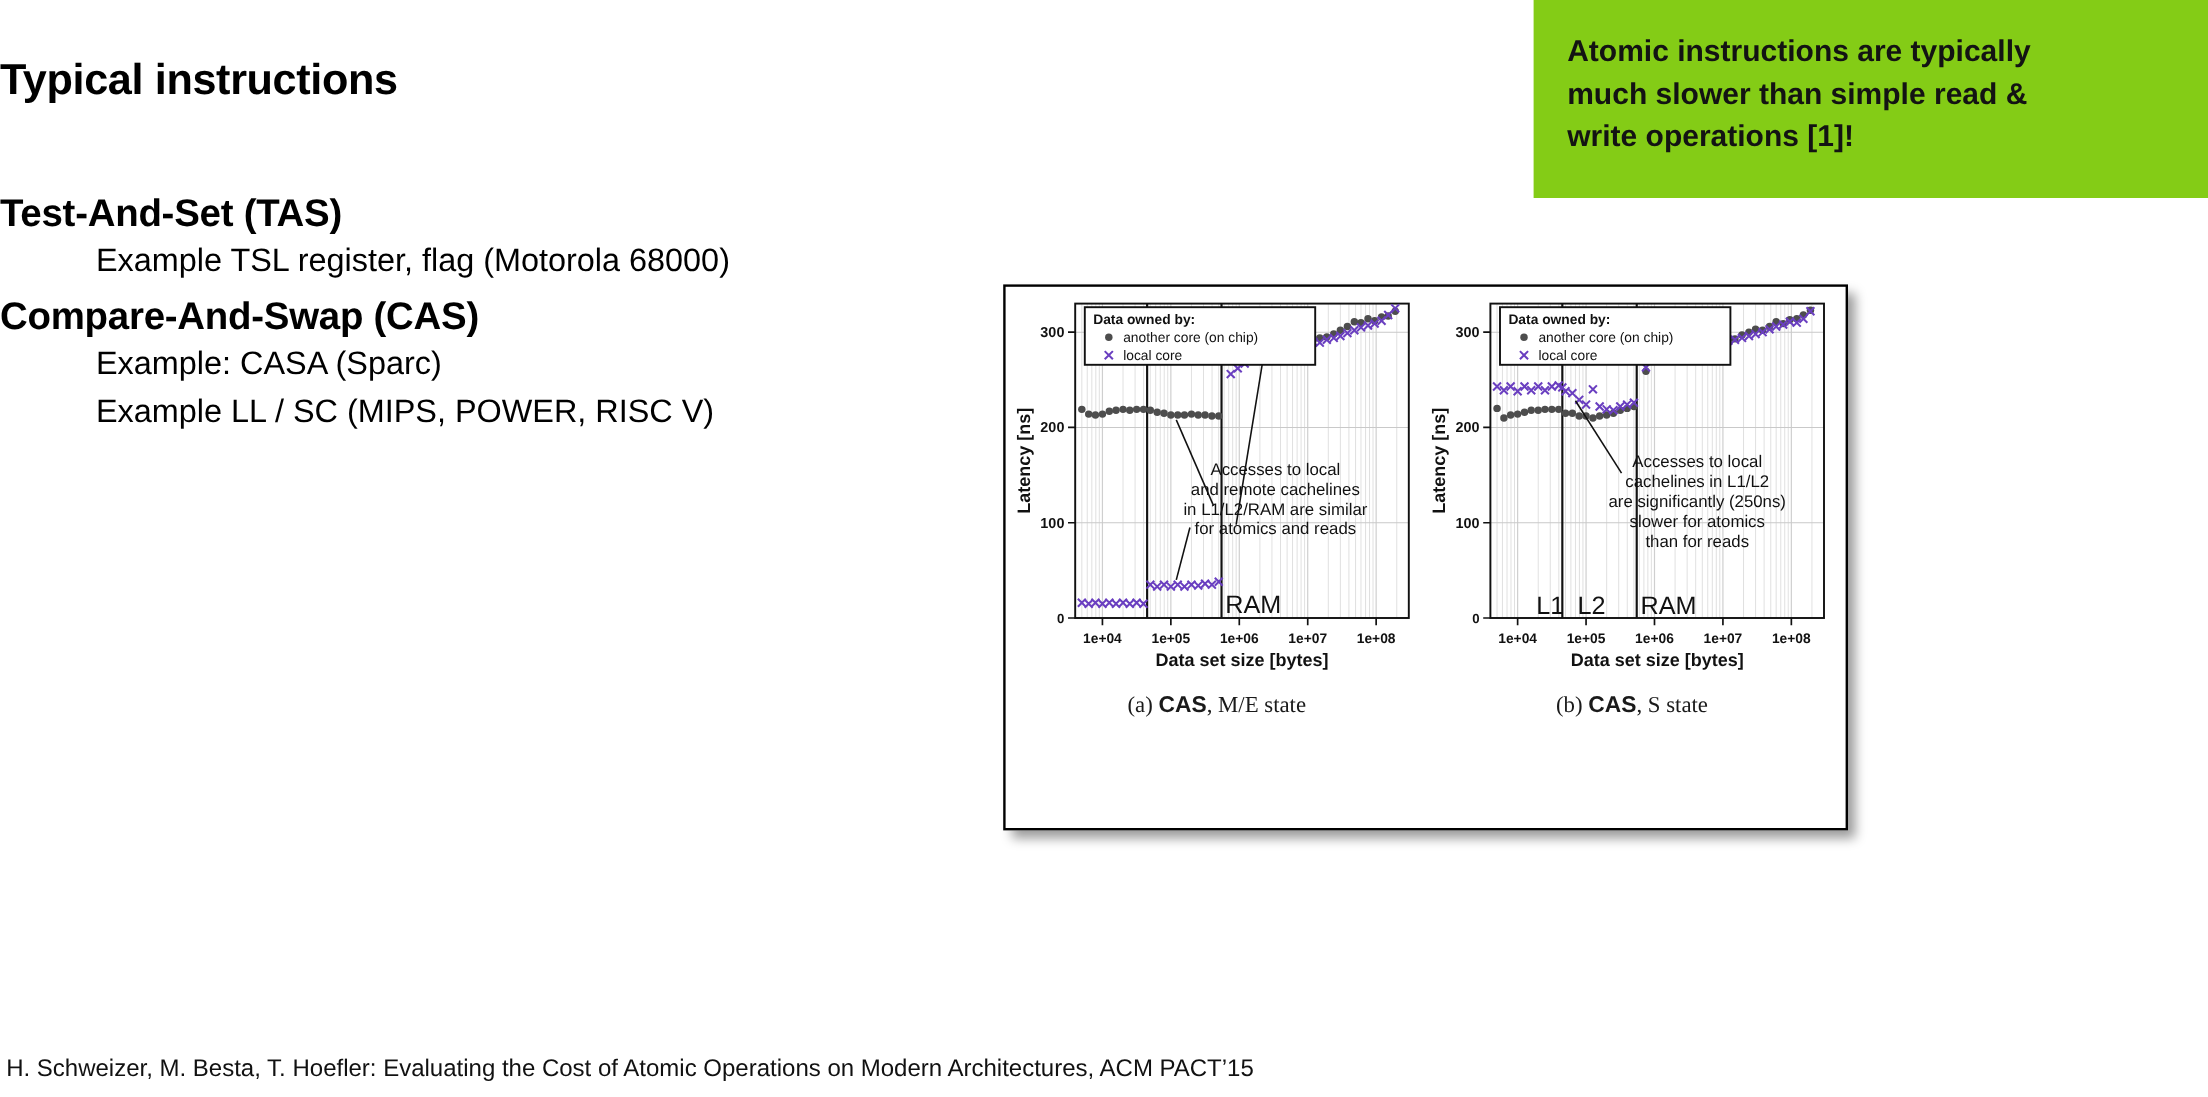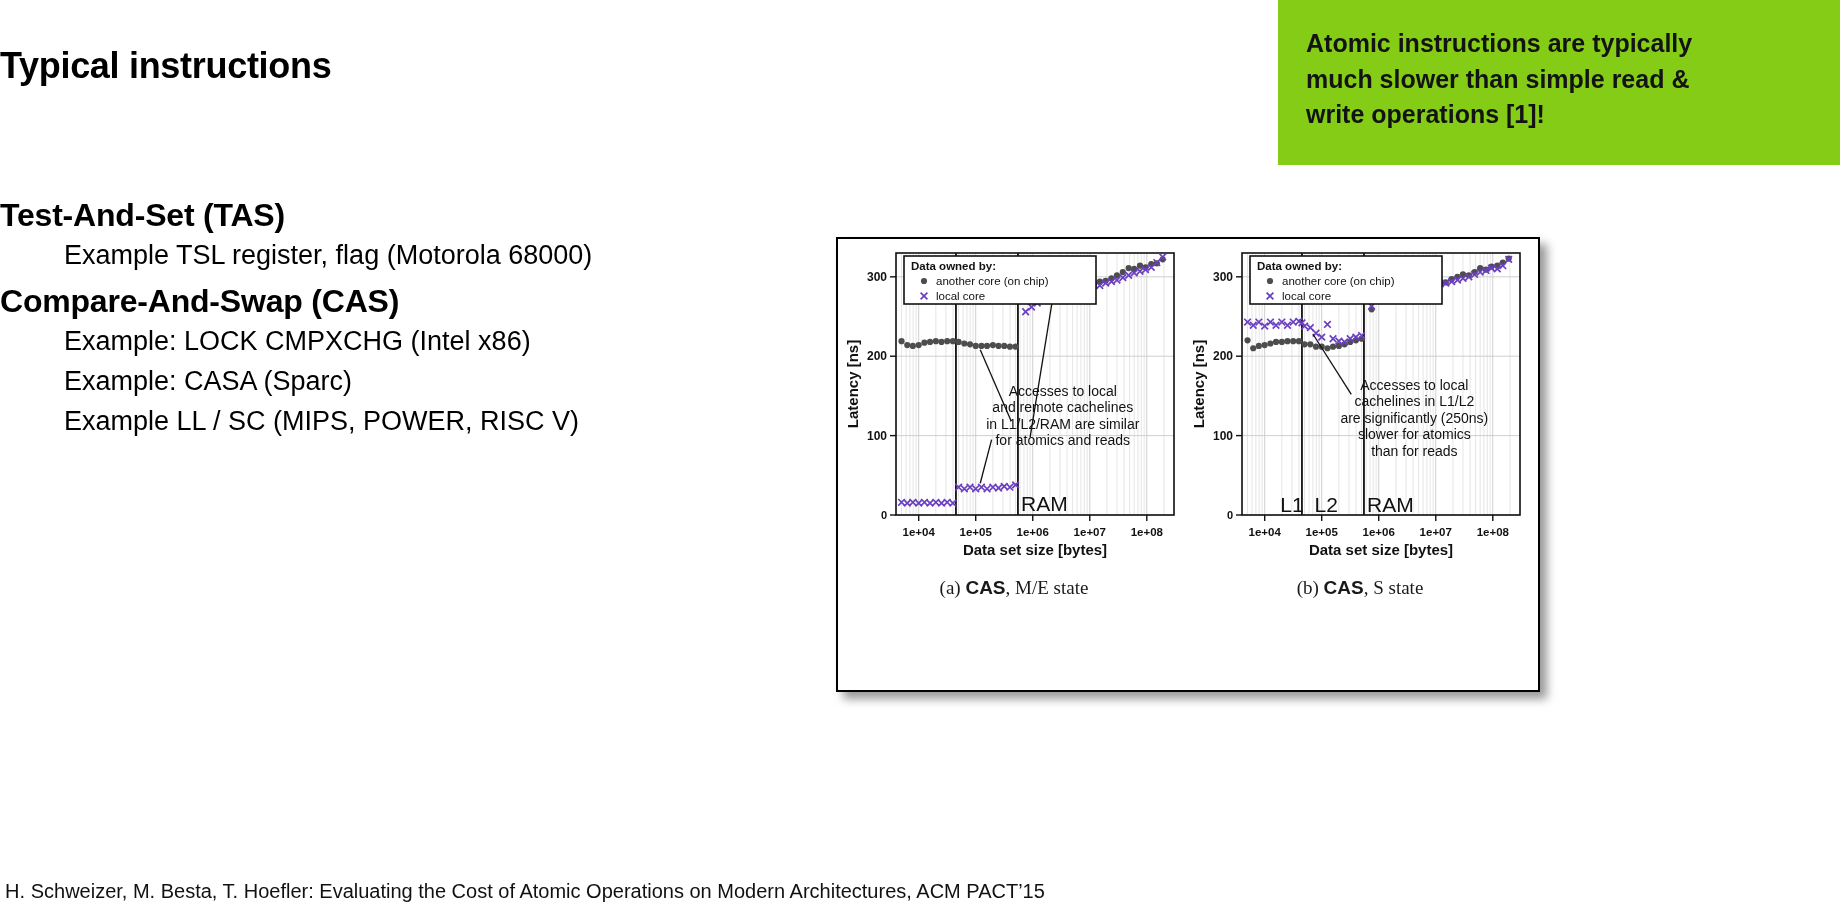--- a/index.html
+++ b/index.html
@@ -8,28 +8,28 @@
     font-family:"Liberation Sans", sans-serif;
     position:relative;overflow:hidden;
   }
   .slide{position:absolute;inset:0;}
 
   
   #slide-title{
     position:absolute;left:0;top:45px;width:760px;
     font-size:36px;font-weight:bold;color:#000;letter-spacing:-0.3px;
   }
-  .bullets{position:absolute;left:0;top:160px;width:820px;margin-top:38px;}
+  .bullets{position:absolute;left:0;top:160px;width:820px;}
   .b-head{
     font-size:32px;font-weight:bold;color:#000;
     line-height:1.12;margin:0 0 6px 0;letter-spacing:-0.2px;
   }
   .b-sub{
     font-size:27px;font-weight:normal;color:#000;
-    line-height:1.12;margin:0 0 10px 0;padding-left:64px;
+    line-height:1.12;margin:0 0 10px 0;padding-left:80px;
   }
   .b-head.sp{margin-top:14px;}
 
   
   #callout{
     position:absolute;left:1278px;top:0;width:562px;height:165px;
     background:#84cc16;box-sizing:border-box;padding:26px 0 0 28px;font-weight:bold;
   }
   #callout .ctext{
     font-size:25px;color:#131313;line-height:1.42;width:430px;
@@ -70,21 +70,20 @@
 <body>
 
 <div class="slide">
 
   <div id="slide-title">Typical instructions</div>
 
   <div class="bullets">
       <div class="b-head">Test-And-Set (TAS)</div>
       <div class="b-sub">Example TSL register, flag (Motorola 68000)</div>
       <div class="b-head sp">Compare-And-Swap (CAS)</div>
-      <div class="b-sub">Example: LOCK CMPXCHG (Intel x86)</div>
       <div class="b-sub">Example: CASA (Sparc)</div>
       <div class="b-sub">Example LL / SC (MIPS, POWER, RISC V)</div>
     </div>
 
   <div id="callout">
     <div class="ctext">Atomic instructions are typically much slower than simple read &amp; write operations [1]!</div>
   </div>
 
   <div id="footer">: H. Schweizer, M. Besta, T. Hoefler: Evaluating the Cost of Atomic Operations on Modern Architectures, ACM PACT’15</div>
 

